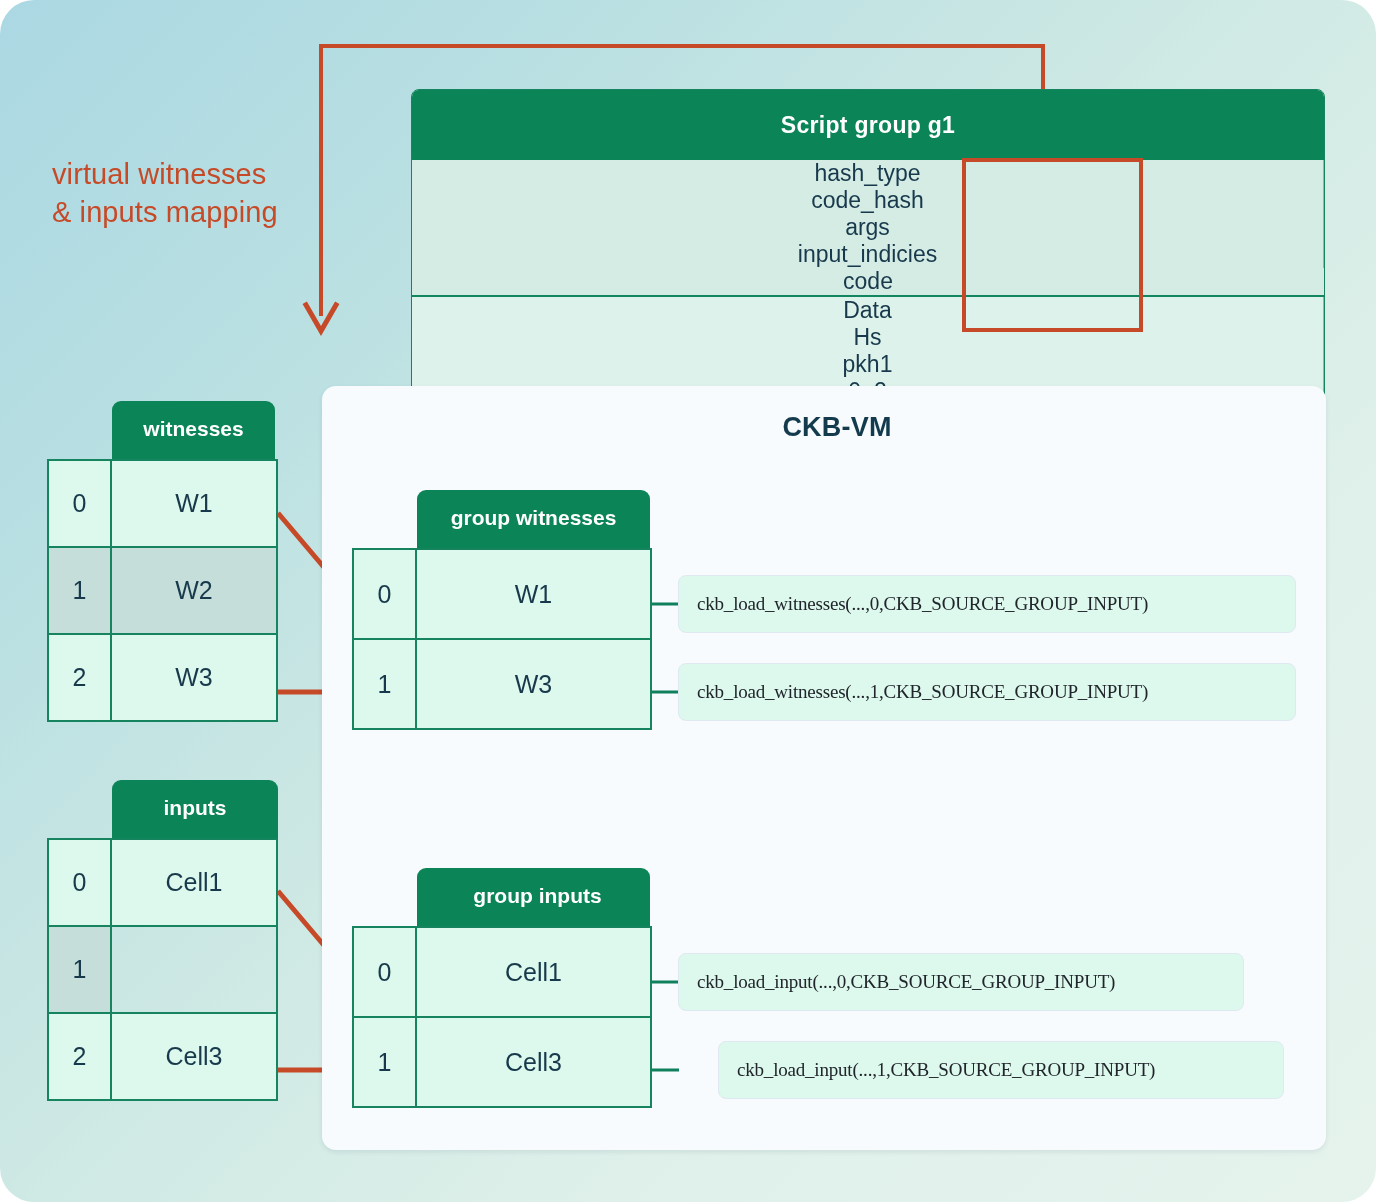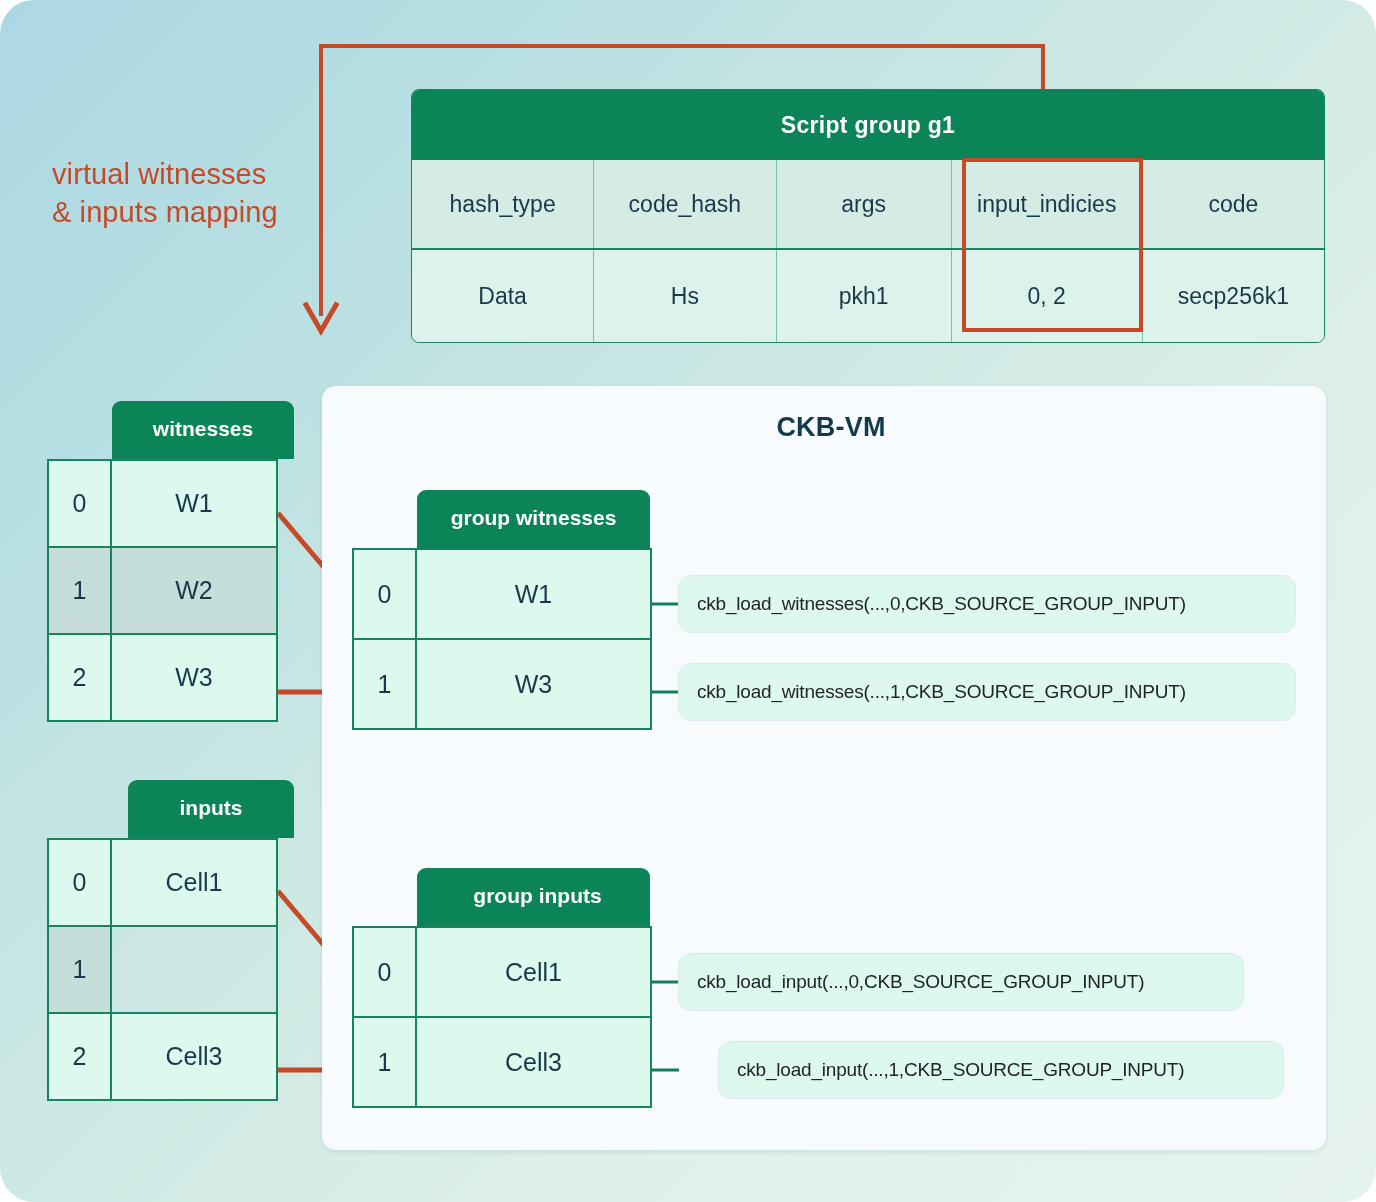--- a/index.html
+++ b/index.html
@@ -40,21 +40,21 @@
   .sg-title {
     background: #0b8457;
     color: #ffffff;
     font-size: 23px;
     font-weight: bold;
     text-align: center;
     height: 70px;
     line-height: 70px;
     letter-spacing: .3px;
   }
-  .sg-row { display: flex; }
+  .sg-row { display: flex; flex-direction: column; }
   .sg-row.head .sg-cell { background: #d4ece4; height: 88px; }
   .sg-row.body .sg-cell { background: #ddf2ea; height: 92px; }
   .sg-row.body { border-top: 2px solid #14865f; }
   .sg-cell {
     flex: 1 1 0;
     display: flex;
     align-items: center;
     justify-content: center;
     font-size: 23px;
     color: #17394b;
@@ -87,21 +87,21 @@
   .vm-panel {
     position: absolute;
     left: 322px; top: 386px;
     width: 1004px; height: 764px;
     background: #f7fbfd;
     border-radius: 14px;
     box-shadow: 0 2px 5px rgba(40,70,90,.10);
   }
   .vm-title {
     position: absolute;
-    left: 7px; top: 26px;
+    left: 13px; top: 26px;
     width: 100%;
     text-align: center;
     font-size: 27px;
     font-weight: bold;
     color: #143b4d;
     letter-spacing: .2px;
   }
 
   
   .itable { position: absolute; }
@@ -133,28 +133,28 @@
     justify-content: center;
     background: #ddf8ec;
     font-size: 25px;
     color: #17394b;
   }
   .itable .tidx { border-right: 2px solid #16855f; }
   .itable .trow.dim .tidx, .itable .trow.dim .tval { background: #c5ded9; }
 
   
   #tbl-witnesses { left: 47px; top: 401px; }
-  #tbl-witnesses .tab { left: 65px; top: 0; width: 182px; }
+  #tbl-witnesses .tab { left: 65px; top: 0; width: 163px; }
   #tbl-witnesses .grid { left: 0; top: 58px; width: 231px; }
   #tbl-witnesses .tidx { width: 63px; height: 85px; }
   #tbl-witnesses .tval { width: 164px; height: 85px; }
 
   
   #tbl-inputs { left: 47px; top: 780px; }
-  #tbl-inputs .tab { left: 81px; top: 0; width: 166px; }
+  #tbl-inputs .tab { left: 65px; top: 0; width: 166px; }
   #tbl-inputs .grid { left: 0; top: 58px; width: 231px; }
   #tbl-inputs .tidx { width: 63px; height: 85px; }
   #tbl-inputs .tval { width: 164px; height: 85px; }
 
   
   #tbl-gwitnesses { left: 352px; top: 490px; }
   #tbl-gwitnesses .tab { left: 65px; top: 0; width: 233px; }
   #tbl-gwitnesses .grid { left: 0; top: 58px; width: 300px; }
   #tbl-gwitnesses .tidx { width: 63px; height: 88px; }
   #tbl-gwitnesses .tval { width: 233px; height: 88px; }
@@ -164,22 +164,22 @@
   #tbl-ginputs .tab { left: 65px; top: 0; width: 233px; padding-left: 8px; }
   #tbl-ginputs .grid { left: 0; top: 58px; width: 300px; }
   #tbl-ginputs .tidx { width: 63px; height: 88px; }
   #tbl-ginputs .tval { width: 233px; height: 88px; }
 
   
   .code-chip {
     position: absolute;
     background: #ddf8ec;
     border: 1px solid #dfe9f2;
-    border-radius: 13px;
-    font-family: Liberation Sans, sans-serif;
+    border-radius: 8px;
+    font-family: Liberation Serif, serif;
     font-size: 19px;
     color: #20252b;
     display: flex;
     align-items: center;
     padding-left: 18px;
     letter-spacing: -.2px;
     height: 58px;
   }
   #chip-w0 { left: 678px; top: 575px; width: 618px; }
   #chip-w1 { left: 678px; top: 663px; width: 618px; }

